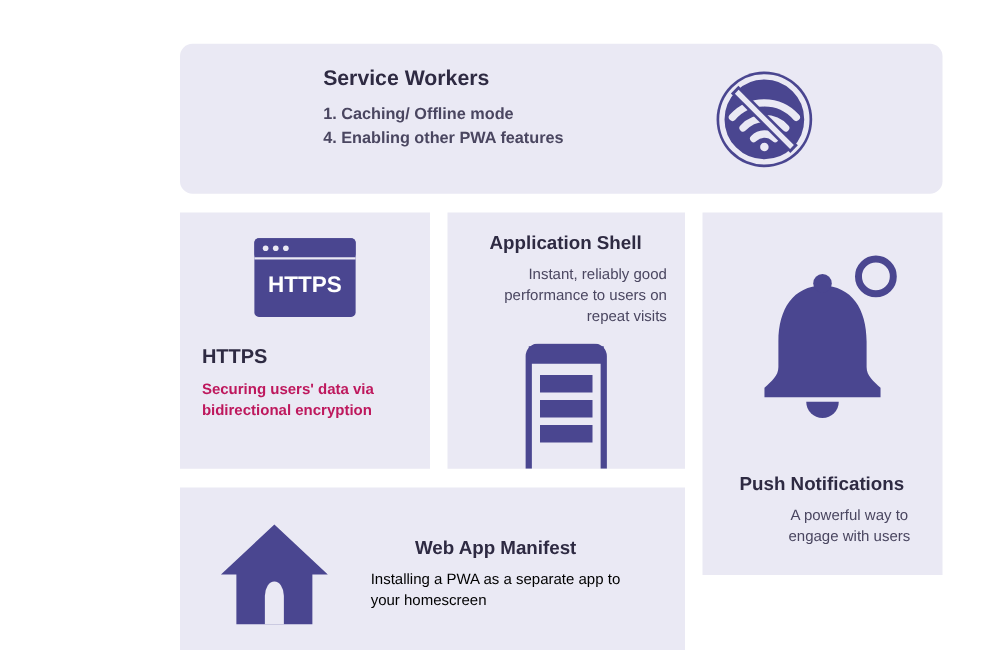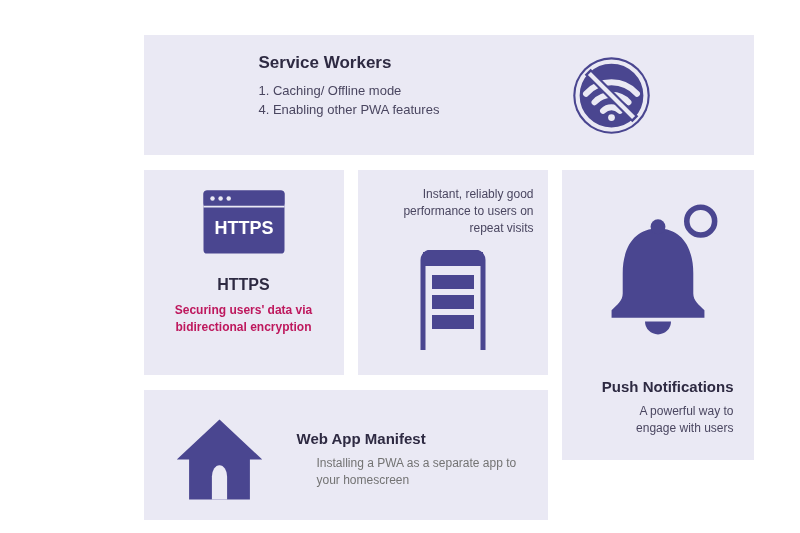--- a/index.html
+++ b/index.html
@@ -20,37 +20,37 @@
     background: #eae9f4;
     position: absolute;
   }
   
   .c-sw {
     left: 86px;
     top: 20px;
     width: 610px;
     height: 120px;
     padding: 18px 0 0 115px;
+    border-radius: 10px;
   }
   .c-sw .title { font-size: 17px; font-weight: 700; color: #2e2a42; margin-bottom: 10px; }
-  .c-sw .line { font-size: 13px; color: #4a4660; margin-bottom: 4px; font-weight: 400; }
+  .c-sw .line { font-size: 13px; color: #4a4660; margin-bottom: 4px; font-weight: 700; }
   .sw-icon {
     position: absolute;
     right: 100px;
     top: 18px;
     width: 85px;
     height: 85px;
   }
   
   .c-https {
     left: 86px;
     top: 155px;
     width: 200px;
     height: 205px;
-    text-align: center;
     padding: 16px 18px 0 18px;
   }
   .c-https .title { font-size: 16px; font-weight: 700; color: #2e2a42; margin-top: 14px; margin-bottom: 8px; }
   .c-https .desc { font-size: 12px; color: #be185d; line-height: 1.45; font-weight: 700;}
   
   .c-app {
     left: 300px;
     top: 155px;
     width: 190px;
     height: 205px;
@@ -59,38 +59,38 @@
     overflow: hidden;
   }
   .c-app .title { font-size: 15px; font-weight: 700; color: #2e2a42; margin-bottom: 8px; }
   .c-app .desc { font-size: 12px; color: #4a4660; line-height: 1.4; margin-bottom: 14px; font-weight: 500; text-align: right;}
   
   .c-push {
     left: 504px;
     top: 155px;
     width: 192px;
     height: 290px;
-    text-align: right;
+    text-align: center;
     padding: 30px 20px 0 20px;
   }
   .c-push .title { font-size: 15px; font-weight: 700; color: #2e2a42; margin-top: 24px; margin-bottom: 8px;}
   .c-push .desc { font-size: 12px; color: #4a4660; line-height: 1.45; font-weight: 500; margin-left: 44px;}
   
   .c-wam {
     left: 86px;
     top: 375px;
     width: 404px;
     height: 130px;
     padding: 22px 18px 0 28px;
     display: flex;
     align-items: flex-start;
   }
   .c-wam .txt { margin-left: 30px; padding-top: 18px; }
-  .c-wam .title { font-size: 15px; font-weight: 700; color: #2e2a42; margin-bottom: 8px; }
-  .c-wam .desc { font-size: 12px; color: #737373; line-height: 1.45; max-width: 200px; font-weight: 500; margin-left: 20px;}
+  .c-wam .title { font-size: 15px; font-weight: 700; color: #2e2a42; margin-bottom: 8px; text-align: center; }
+  .c-wam .desc { font-size: 12px; color: #000000; line-height: 1.45; max-width: 200px; font-weight: 500;}
 </style>
 </head>
 <body>
 
 <div class="container">
 
   <div class="card c-sw">
     <div class="title">Service Workers</div>
     <div class="line">1. Caching/ Offline mode</div>
     <div class="line">4. Enabling other PWA features</div>
@@ -122,20 +122,21 @@
         <circle cx="24" cy="14" r="2.5" fill="#eae9f4"></circle>
         <circle cx="33" cy="14" r="2.5" fill="#eae9f4"></circle>
         <text x="50" y="53" text-anchor="middle" fill="#ffffff" font-size="20" font-weight="800" font-family="Arial">HTTPS</text>
       </svg>
     </div>
     <div class="title">HTTPS</div>
     <div class="desc">Securing users' data via bidirectional encryption</div>
   </div>
 
   <div class="card c-app">
+    <div class="title">Application Shell</div>
     <div class="desc">Instant, reliably good performance to users on repeat visits</div>
     <div style="margin:0 auto;width:70px;">
       <svg viewBox="0 0 70 100" width="70" height="100">
         <rect x="5" y="2" width="60" height="120" rx="8" fill="none" stroke="#4a4690" stroke-width="5"></rect>
         <rect x="5" y="2" width="60" height="14" fill="#4a4690"></rect>
         <rect x="14" y="25" width="42" height="14" fill="#4a4690"></rect>
         <rect x="14" y="45" width="42" height="14" fill="#4a4690"></rect>
         <rect x="14" y="65" width="42" height="14" fill="#4a4690"></rect>
       </svg>
     </div>

